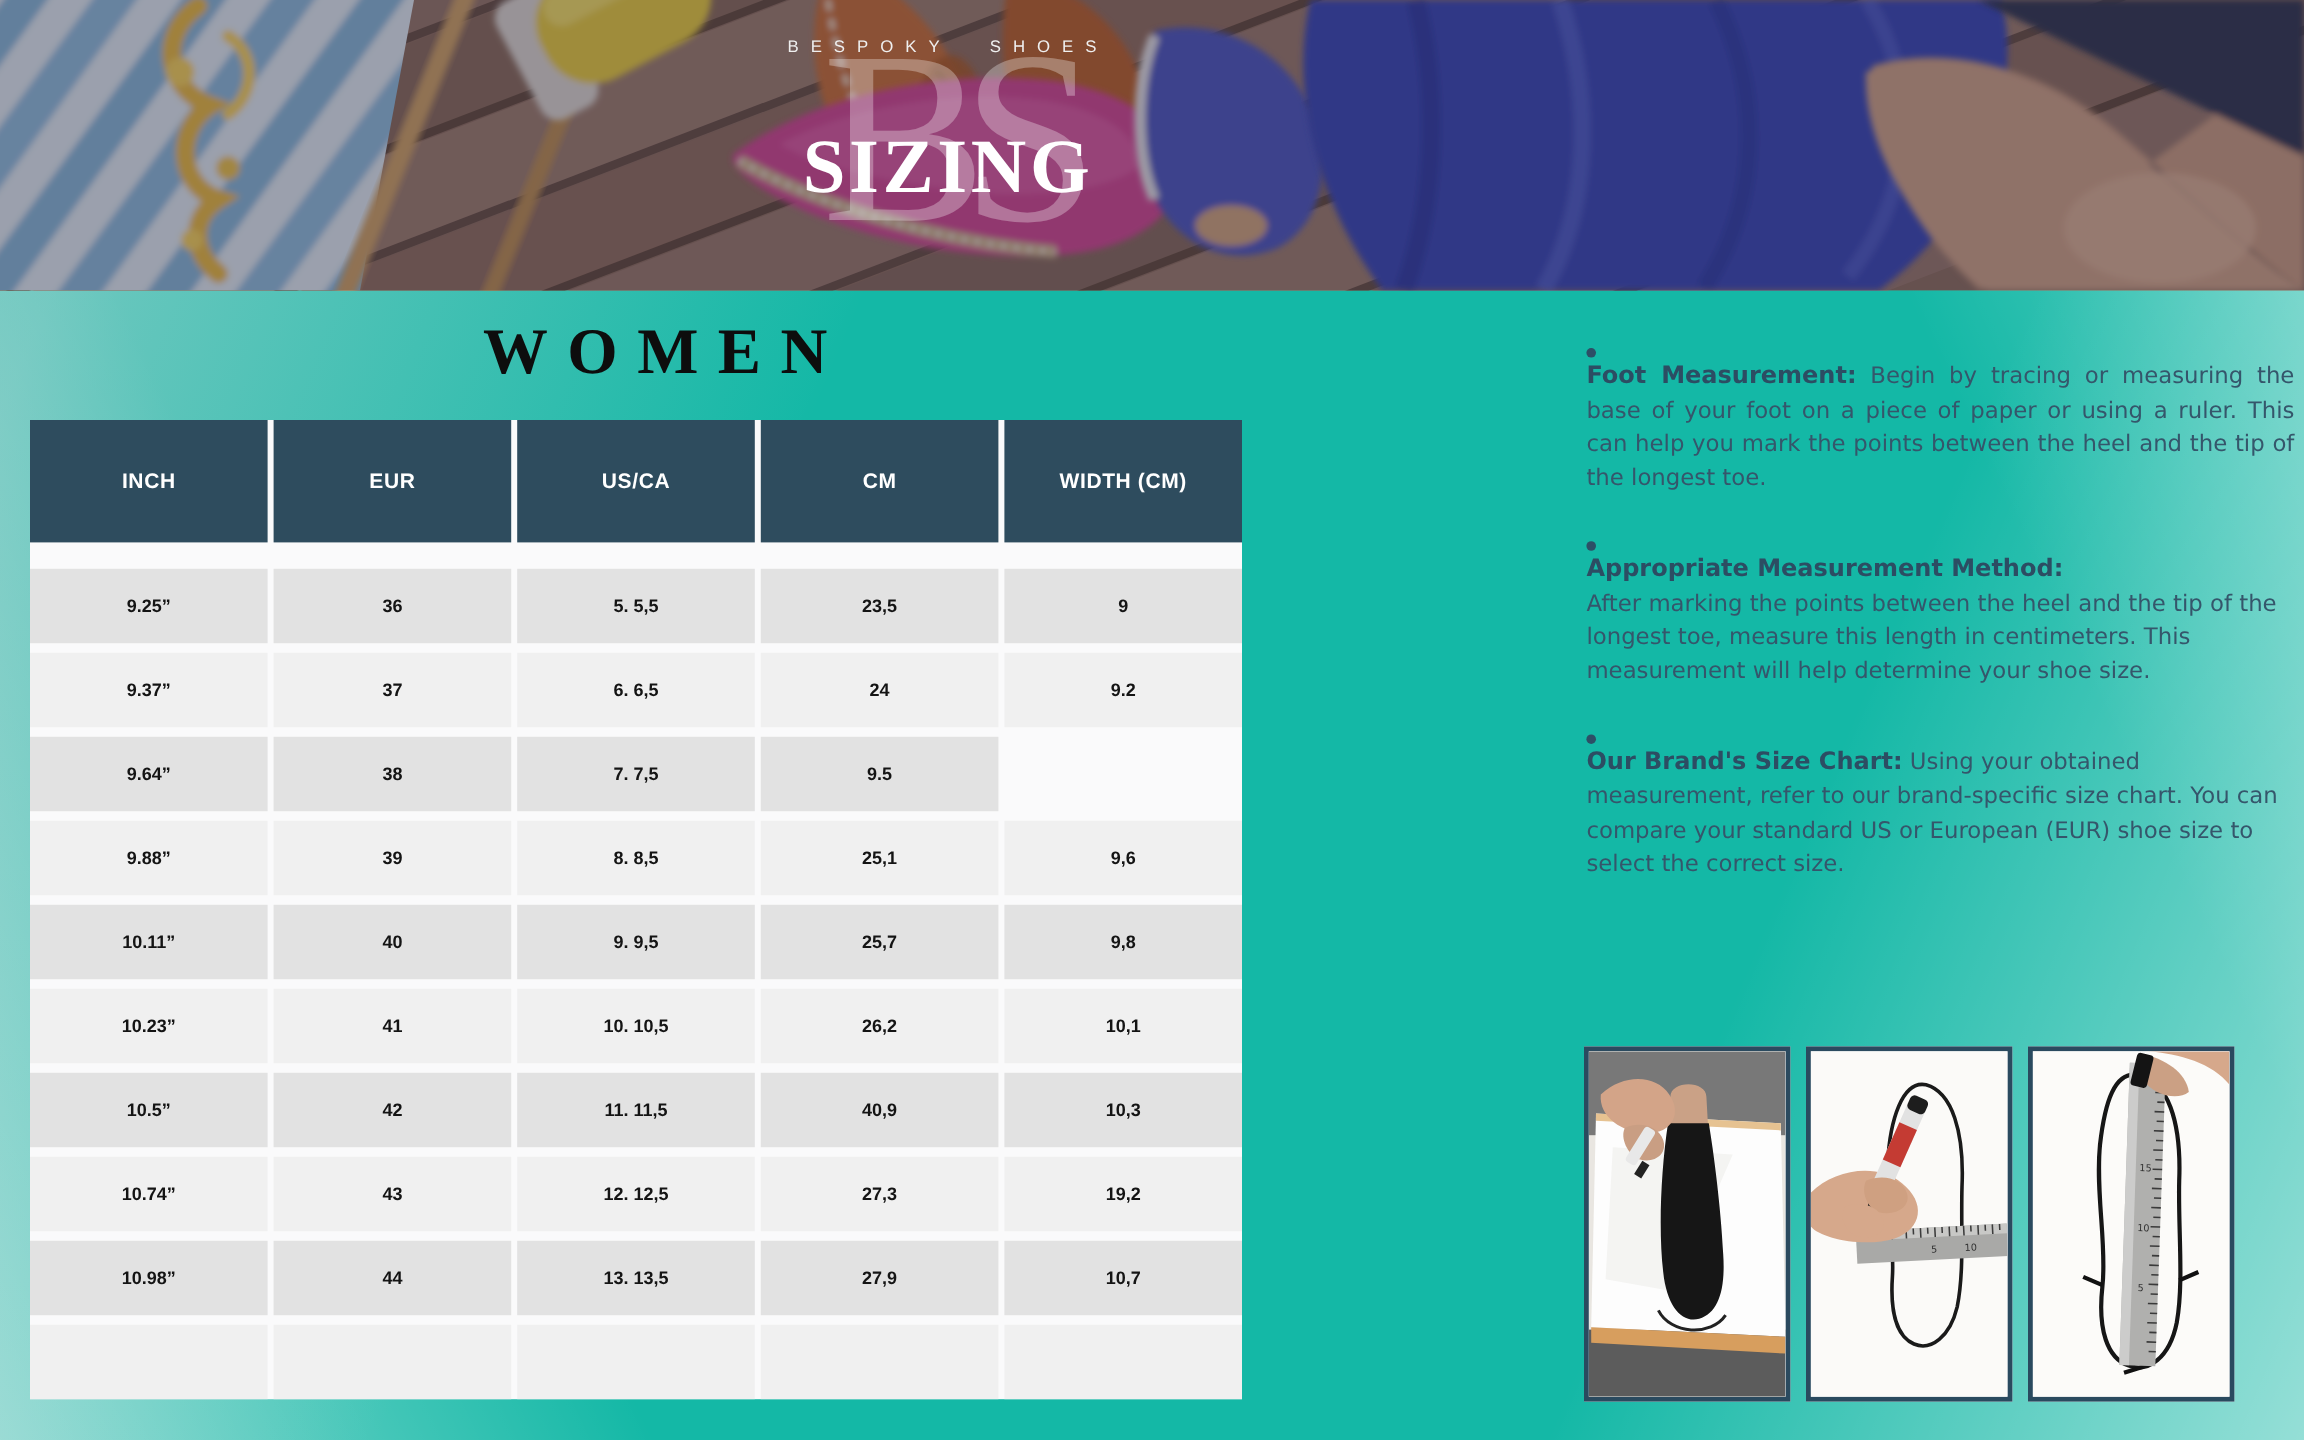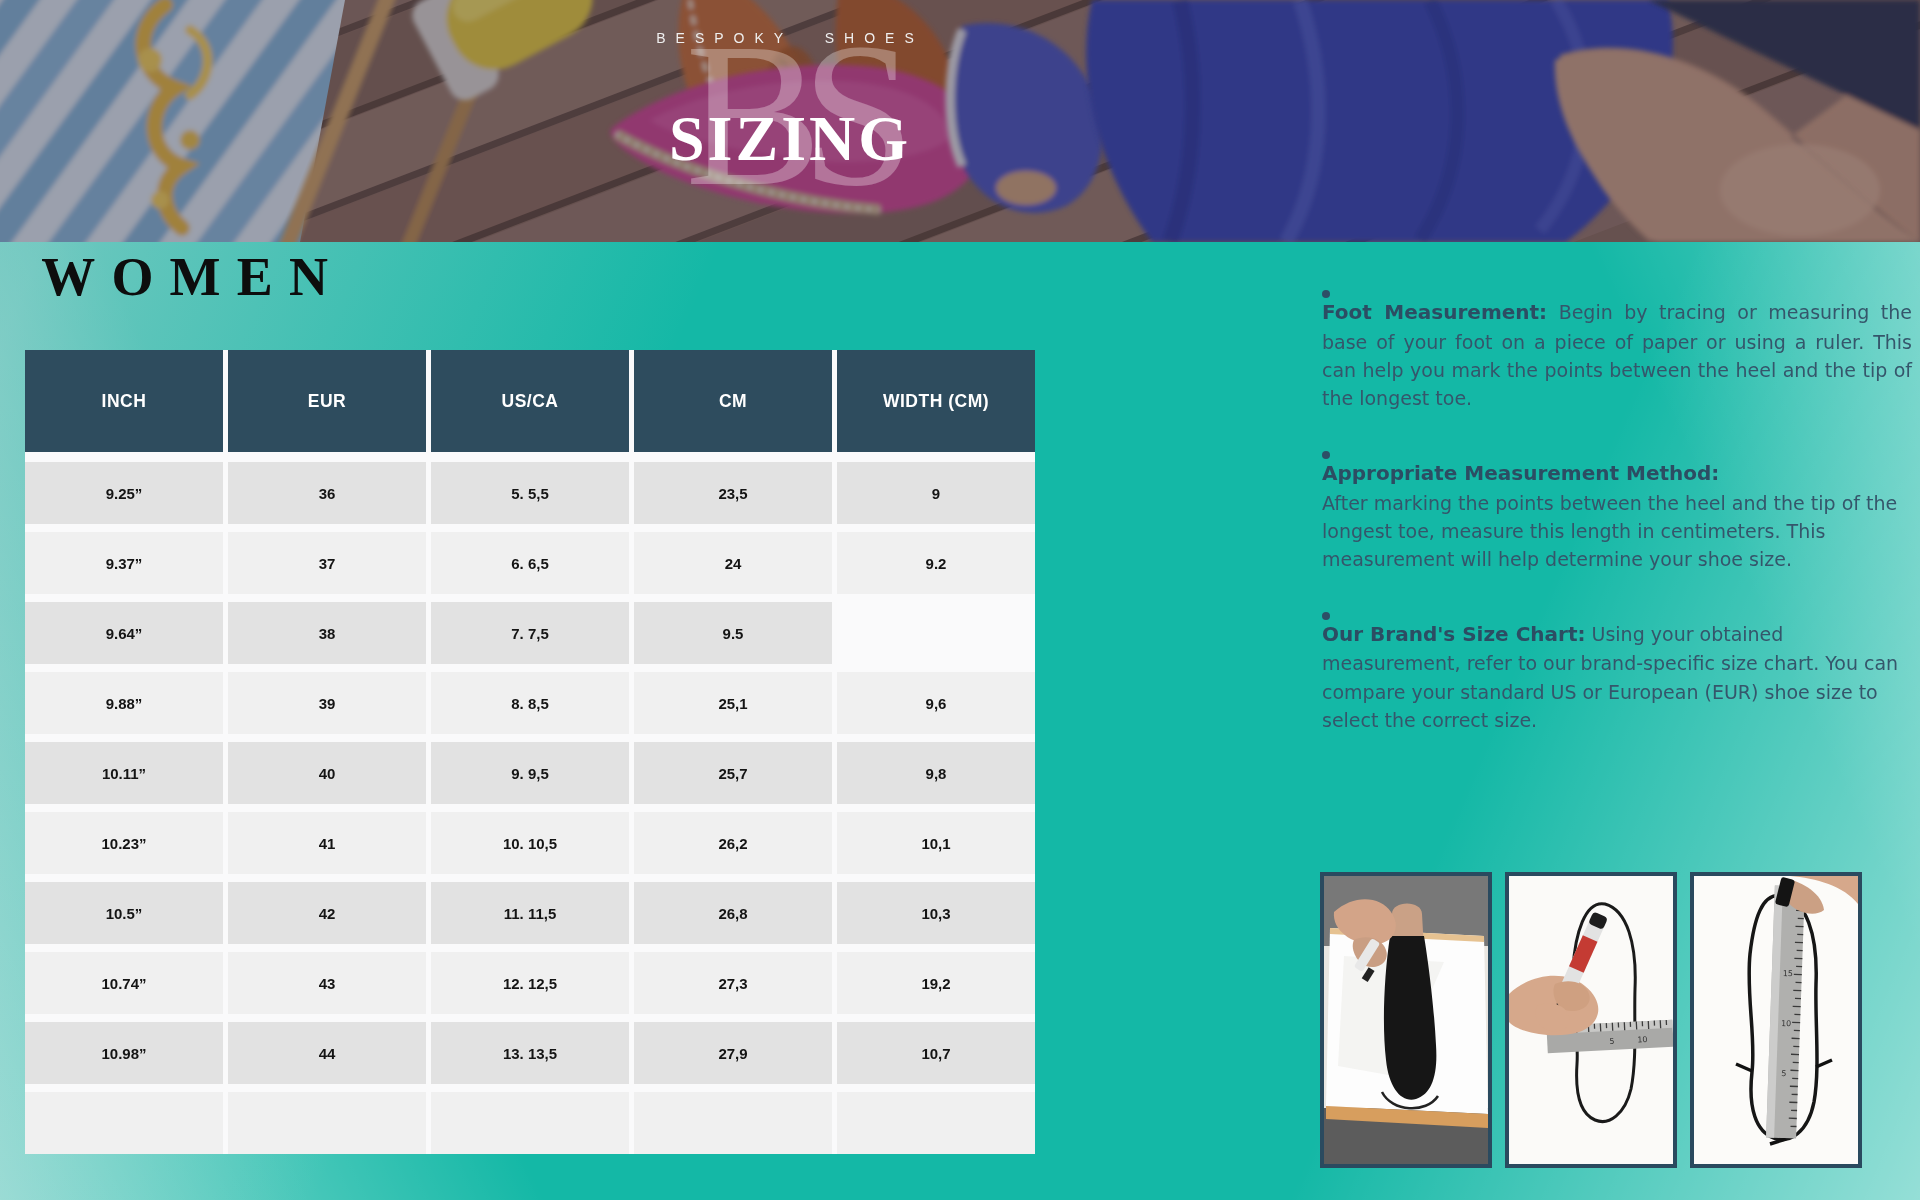--- a/index.html
+++ b/index.html
@@ -21,29 +21,29 @@
   .brand-line{position:absolute;top:30px;left:0;width:100%;
       font-size:14px;letter-spacing:10px;word-spacing:18px;color:#efefef;font-weight:500;}
   .monogram{position:absolute;top:22px;left:0;width:100%;
       font-family:"Liberation Serif",serif;font-size:205px;line-height:185px;
       letter-spacing:-0.1em;color:rgba(255,255,255,0.30);}
   .sizing-label{position:absolute;top:102px;left:0;width:100%;
       font-family:"Liberation Serif",serif;font-weight:700;font-size:64px;
       letter-spacing:3px;color:#ffffff;}
 
   
-  .women-title{position:absolute;top:246px;left:25px;width:1010px;margin:0;z-index:2;
-      font-family:"Liberation Serif",serif;font-weight:700;
+  .women-title{position:absolute;top:246px;left:25px;width:1010px;margin:16px;z-index:2;
+      text-align:center;font-family:"Liberation Serif",serif;font-weight:700;
       font-size:54px;letter-spacing:.30em;text-indent:.30em;color:#0d0d0d;}
   .size-table{position:absolute;top:350px;left:25px;width:1010px;z-index:2;background:#fafafb;}
   .trow{display:grid;grid-template-columns:repeat(5,1fr);column-gap:5px;margin-bottom:8px;}
   .trow:last-child{margin-bottom:0;}
   .cell{display:flex;align-items:center;justify-content:center;
       font-weight:700;font-size:15px;color:#141414;height:62px;}
-  .thead{margin-bottom:10px;text-align:right;}
+  .thead{margin-bottom:22px;text-align:right;}
   .thead .cell{height:102px;background:#2e4c5e;color:#ffffff;
       font-size:17.5px;letter-spacing:.5px;}
   #size-rows .trow:nth-child(odd) .cell{background:#e2e2e2;}
   #size-rows .trow:nth-child(even) .cell{background:#f0f0f0;}
 
   
   .instructions{position:absolute;top:280px;left:1322px;width:590px;margin:0;padding:0;
       list-style:none;z-index:2;color:#35566b;font-family:"DejaVu Sans",sans-serif;}
   .instruction{display:flex;align-items:flex-start;margin-bottom:29px;flex-direction:column;}
   .dot{flex:0 0 auto;width:8px;height:8px;border-radius:50%;background:#2d4f66;
@@ -220,21 +220,21 @@
           <div class="cell">10.23”</div>
           <div class="cell">41</div>
           <div class="cell">10. 10,5</div>
           <div class="cell">26,2</div>
           <div class="cell">10,1</div>
         </div>
         <div class="trow">
           <div class="cell">10.5”</div>
           <div class="cell">42</div>
           <div class="cell">11. 11,5</div>
-          <div class="cell">26,8</div>
+          <div class="cell">40,9</div>
           <div class="cell">10,3</div>
         </div>
         <div class="trow">
           <div class="cell">10.74”</div>
           <div class="cell">43</div>
           <div class="cell">12. 12,5</div>
           <div class="cell">27,3</div>
           <div class="cell">19,2</div>
         </div>
         <div class="trow">

